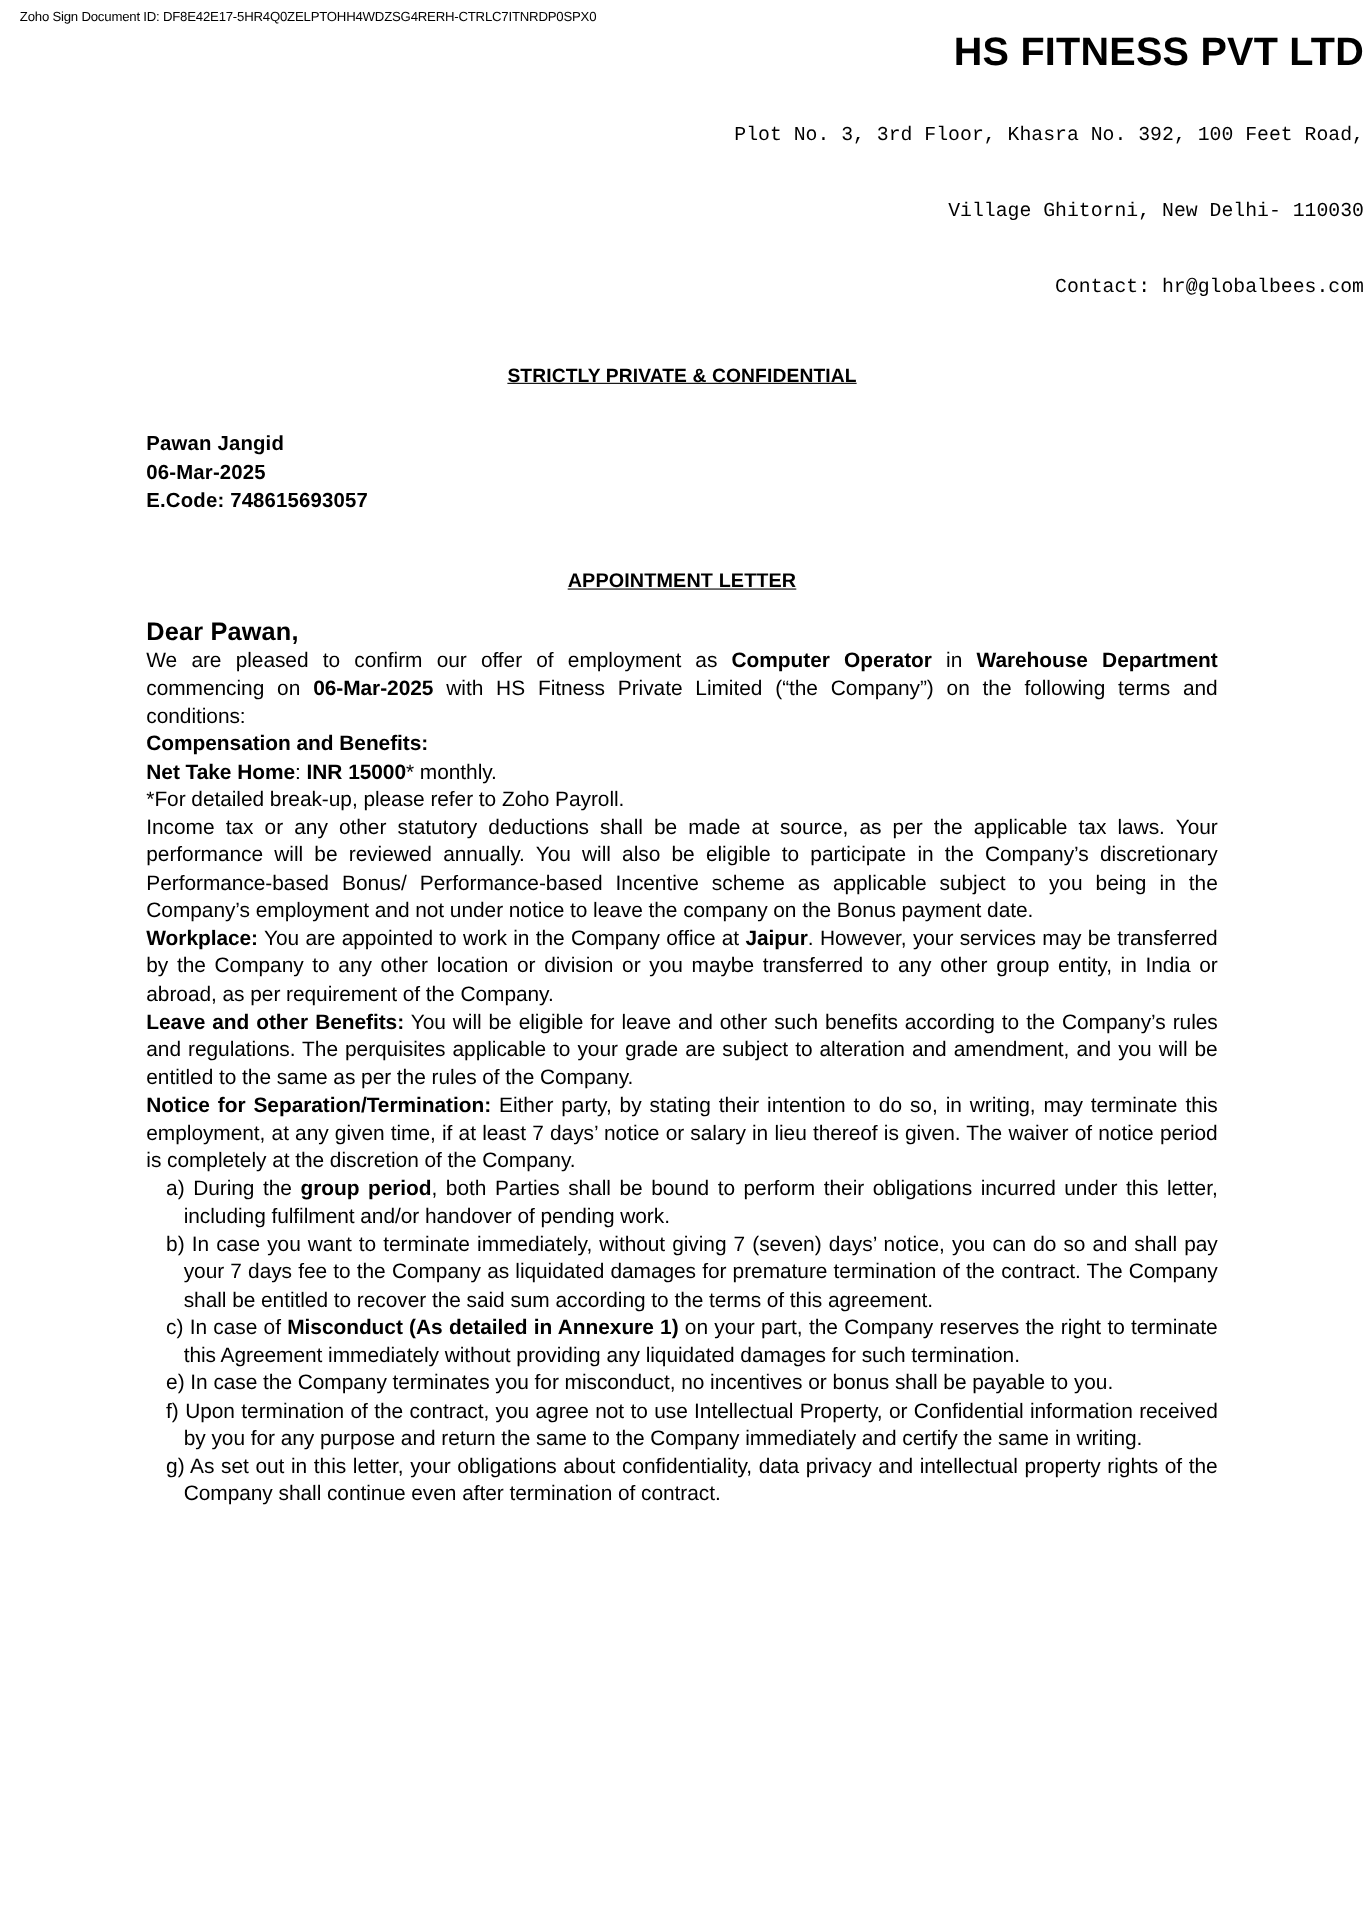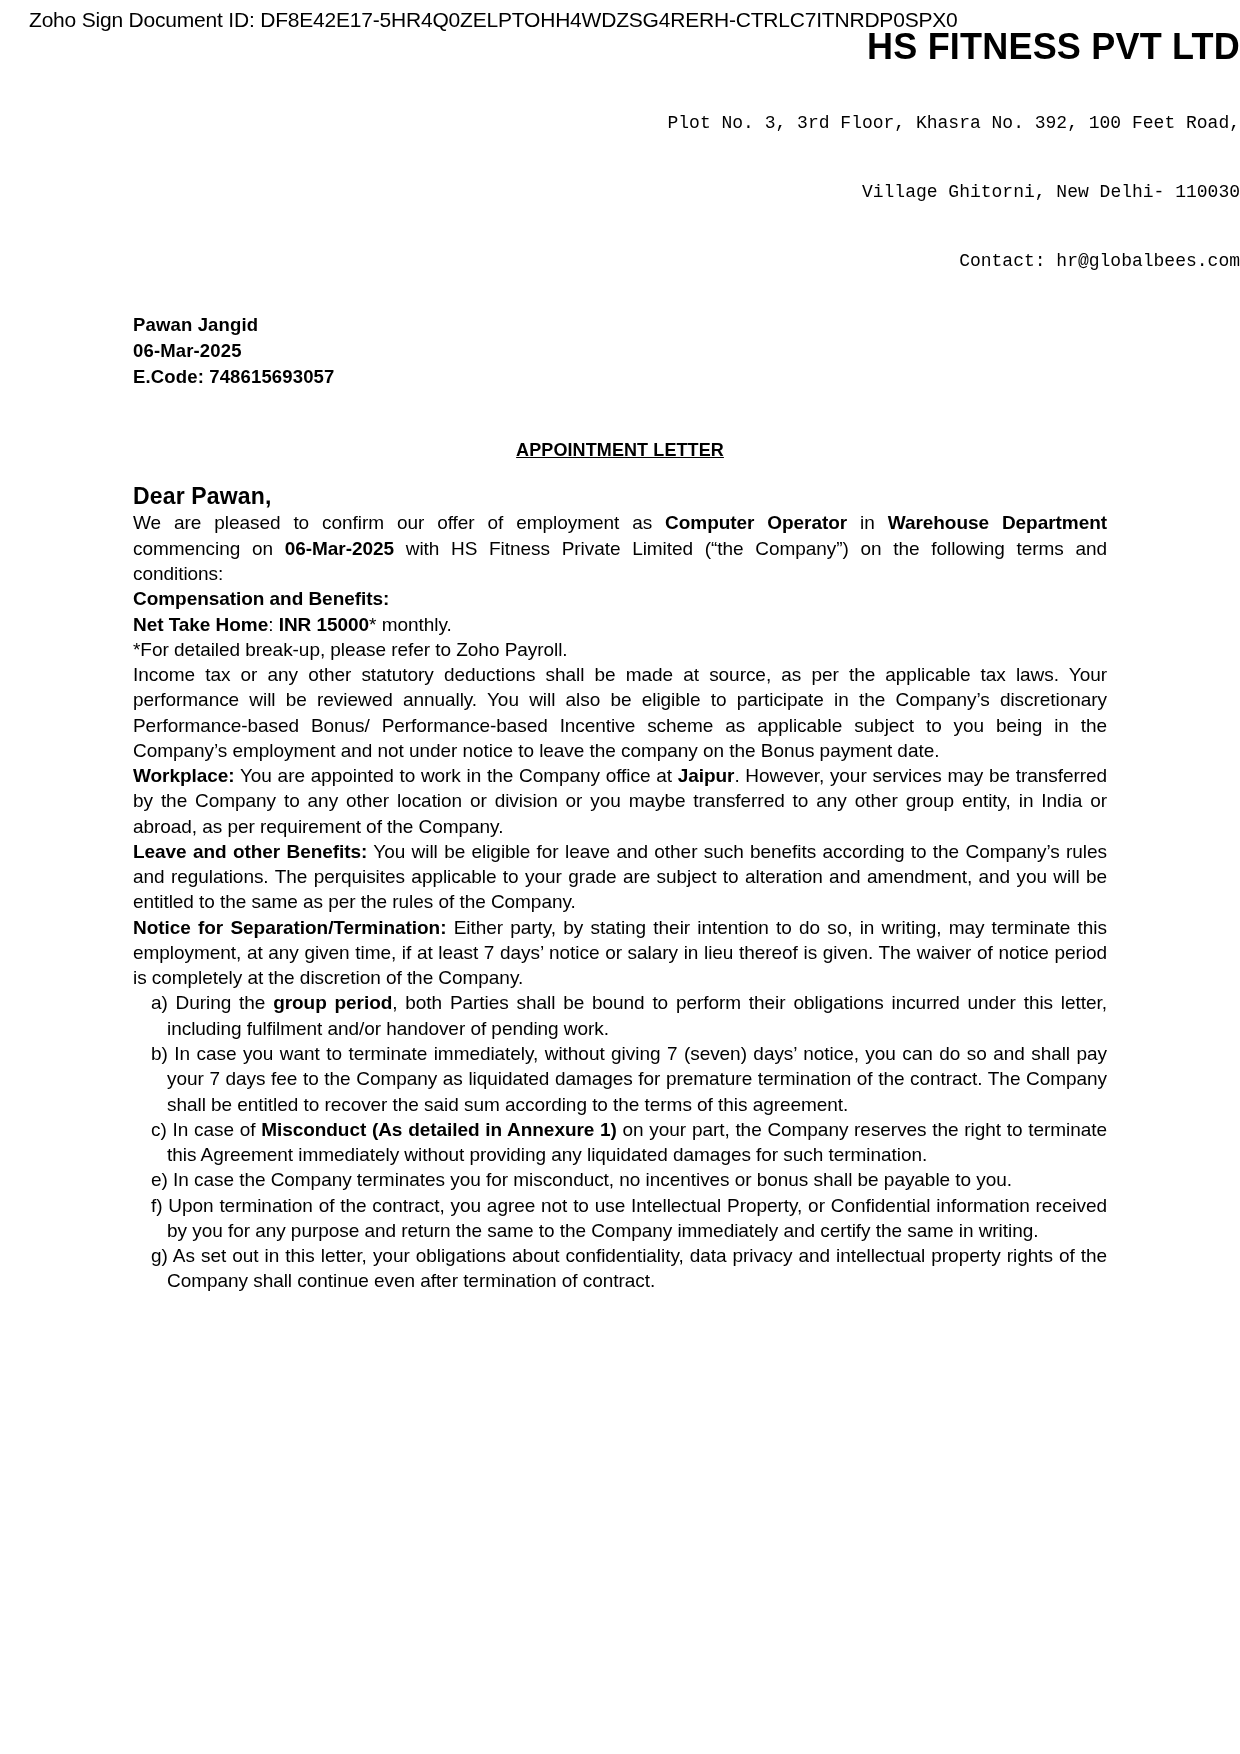--- a/index.html
+++ b/index.html
@@ -17,22 +17,22 @@
   }
   .page {
     width: 1240px;
     height: 1754px;
     position: relative;
     box-sizing: border-box;
   }
   .stamp {
     position: absolute;
     top: 8px;
-    left: 29px;
-    font-size: 21px;
+    left: 18px;
+    font-size: 12px;
     letter-spacing: -0.2px;
     color: #000;
     white-space: nowrap;
     font-family: "Liberation Sans", sans-serif;
   }
   .letterhead {
     text-align: right;
     padding-top: 26px;
   }
   .company-name {
@@ -107,20 +107,21 @@
 
   <div class="letterhead">
     <div class="company-name">HS FITNESS PVT LTD</div>
     <div class="addr-line">Plot No. 3, 3rd Floor, Khasra No. 392, 100 Feet Road,</div>
     <div class="addr-line">Village Ghitorni, New Delhi- 110030</div>
     <div class="addr-line">Contact: hr@globalbees.com</div>
   </div>
 
   <div class="body-wrap">
 
+    <div class="centered-head sp-confidential">STRICTLY PRIVATE &amp; CONFIDENTIAL</div>
 
     <div class="recipient">
       <div>Pawan Jangid</div>
       <div>06-Mar-2025</div>
       <div>E.Code: 748615693057</div>
     </div>
 
     <div class="centered-head appt-title">APPOINTMENT LETTER</div>
 
     <div class="salutation">Dear Pawan,</div>

